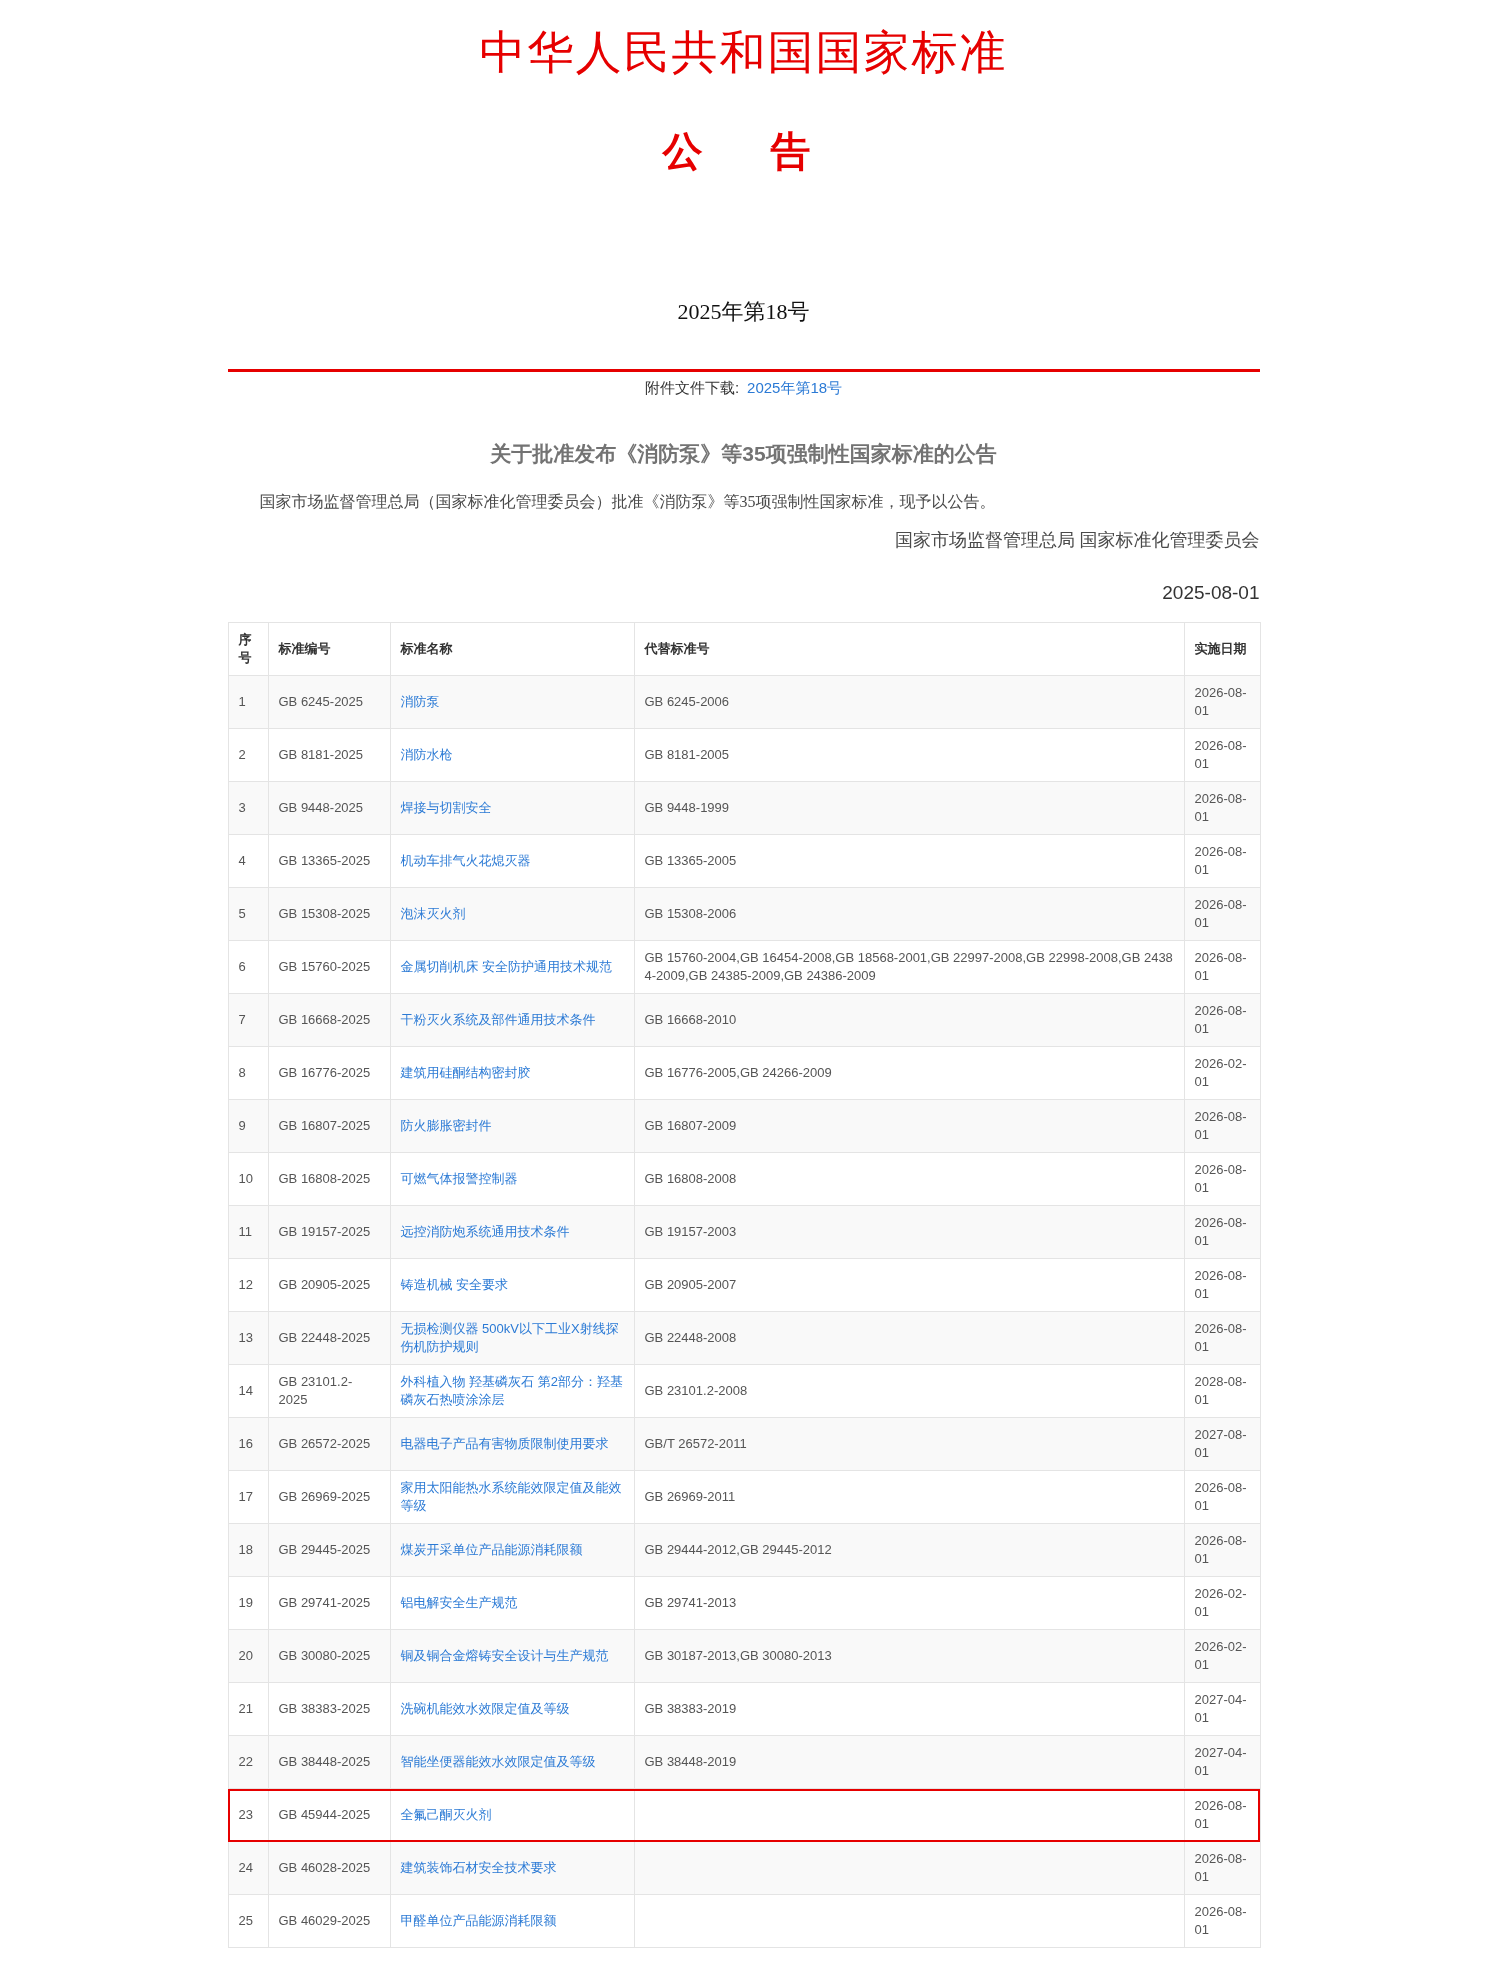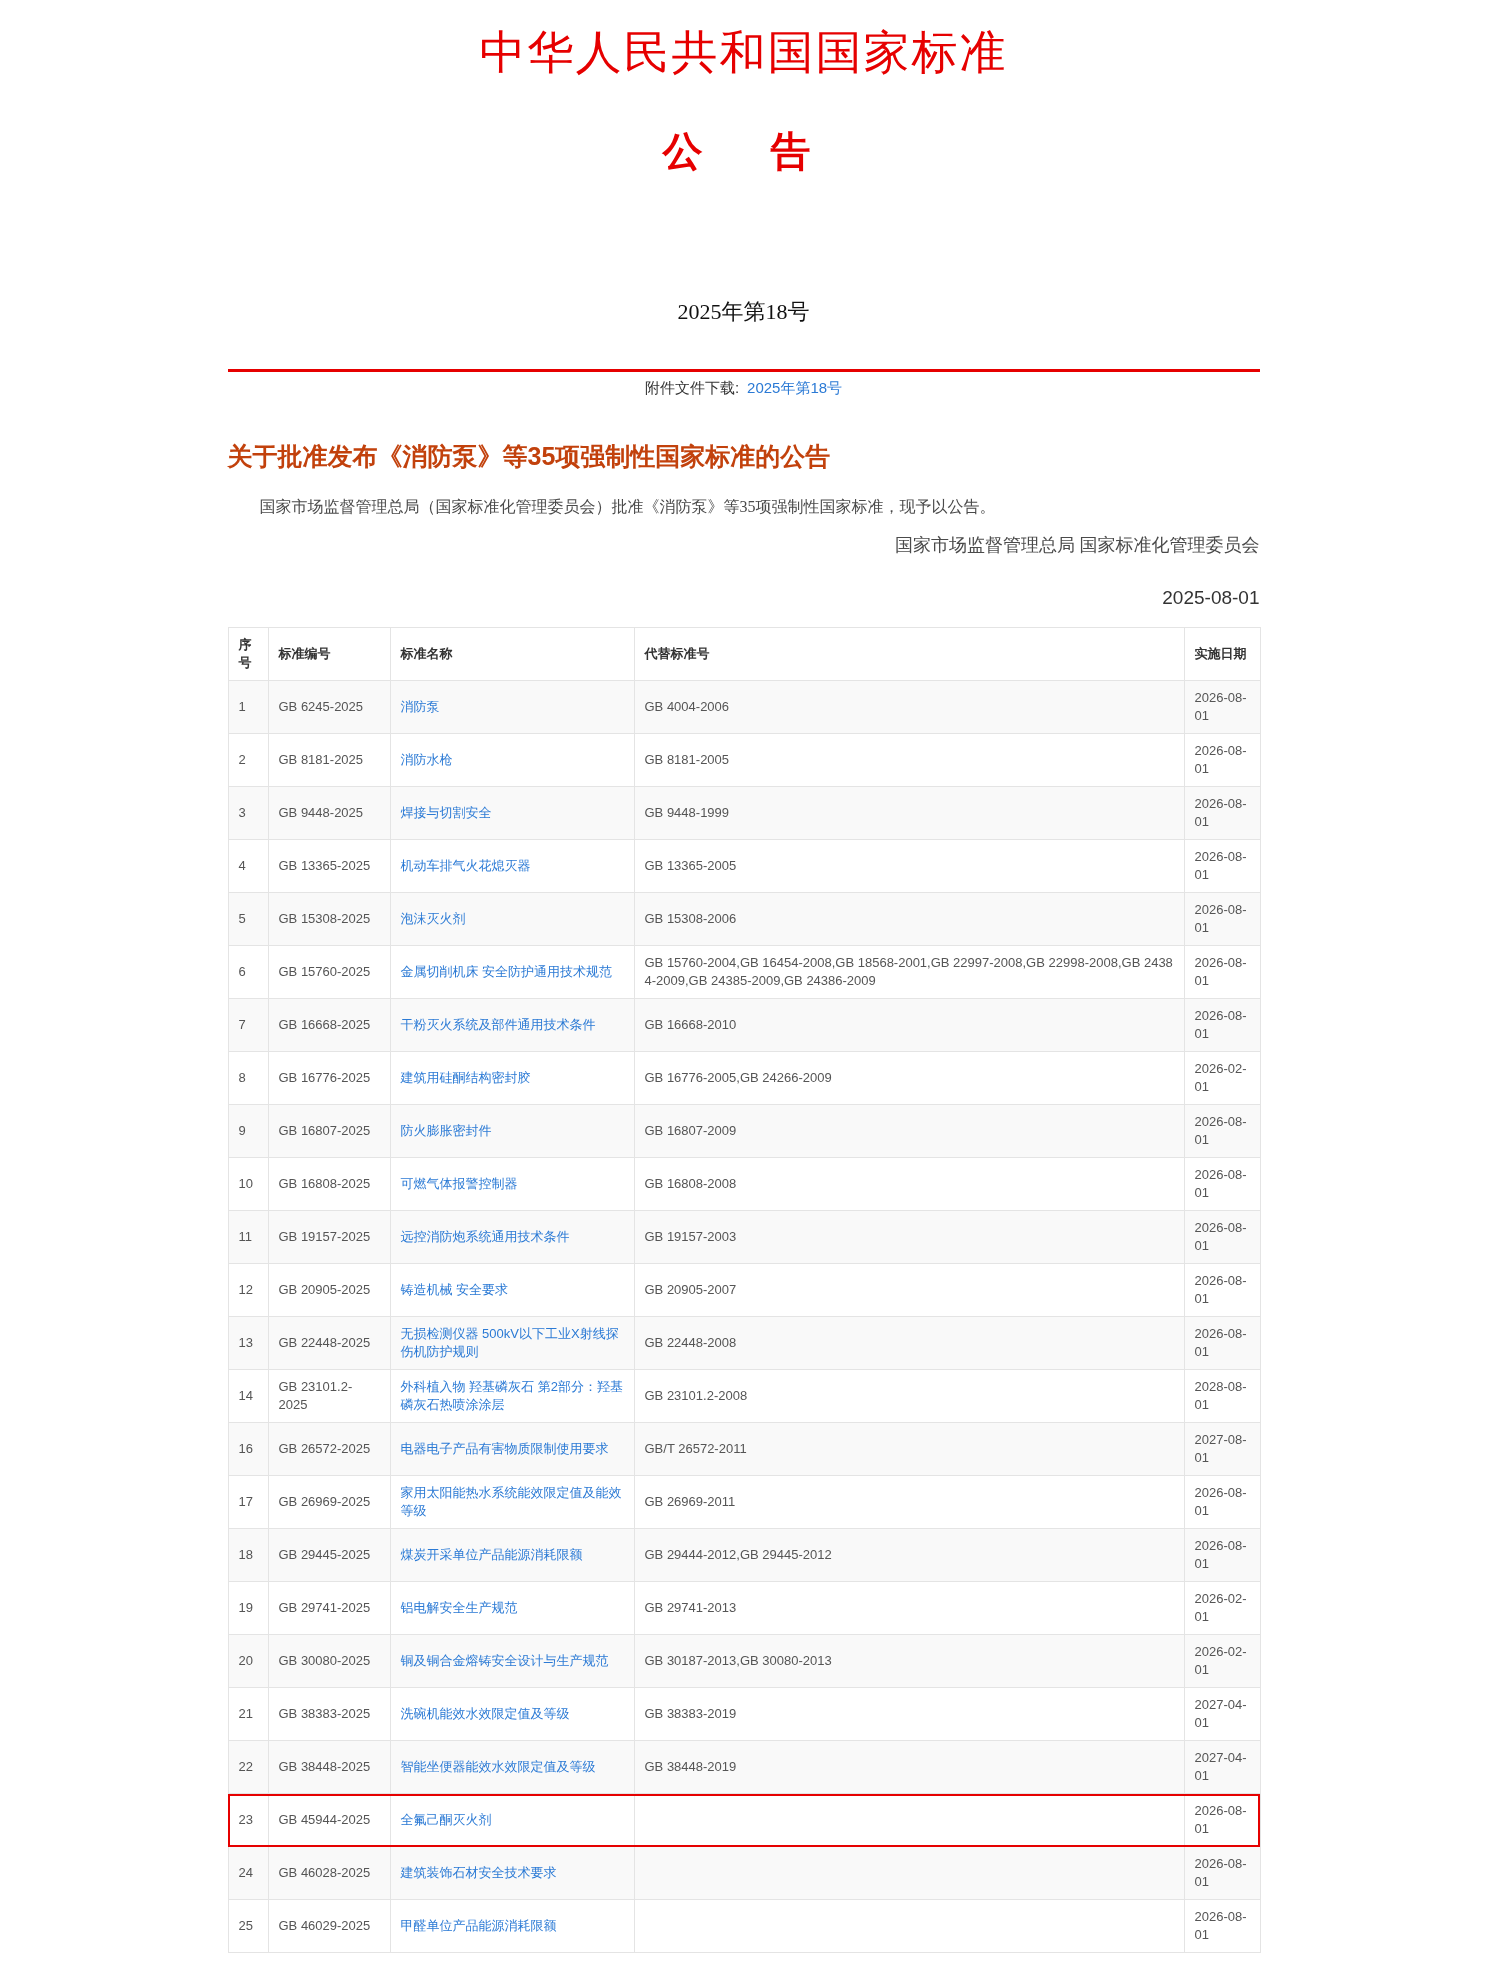--- a/index.html
+++ b/index.html
@@ -21,21 +21,21 @@
     letter-spacing:0.35em; margin:40px 0 0;
   }
   .issue-no {
     text-align:center; font-family:"Liberation Serif", serif;
     font-size:22px; color:#111; margin-top:118px;
   }
   .red-line { border:none; border-top:3px solid #e60000; margin:42px 0 0; }
   .attach { font-size:15px; margin-top:7px; color:#333;text-align:center; }
   .attach a { color:#2b7ad5; text-decoration:none; margin-left:8px; }
 
-  .notice-heading { font-size:25px; font-weight:700; color:#c2410c; margin:42px 0 0; }
+  .notice-heading { text-align:center; font-size:21px; font-weight:700; color:#737373; margin:42px 0 0; }
   .notice-body {
     font-family:"Liberation Serif", serif; color:#4a4a4a;
     font-size:16px; line-height:1.5; text-indent:2em; margin:22px 0 0;
   }
   .sig { text-align:right; font-family:"Liberation Serif", serif; color:#4a4a4a; font-size:18px; margin-top:14px; }
   .sig-date { text-align:right; font-size:19px; color:#333; margin-top:30px; }
 
   table.standards { width:100%; border-collapse:collapse; table-layout:fixed; margin-top:18px; }
   .standards th, .standards td {
     border:1px solid #e4e4e4; padding:8px 10px;
@@ -89,21 +89,21 @@
           <th>标准名称</th>
           <th>代替标准号</th>
           <th>实施日期</th>
         </tr>
     </thead>
     <tbody>
         <tr>
           <td>1</td>
           <td>GB 6245-2025</td>
           <td class="name"><a href="#">消防泵</a></td>
-          <td class="replaced">GB 4004-2006</td>
+          <td class="replaced">GB 6245-2006</td>
           <td>2026-08-01</td>
         </tr>
         <tr>
           <td>2</td>
           <td>GB 8181-2025</td>
           <td class="name"><a href="#">消防水枪</a></td>
           <td class="replaced">GB 8181-2005</td>
           <td>2026-08-01</td>
         </tr>
         <tr>

